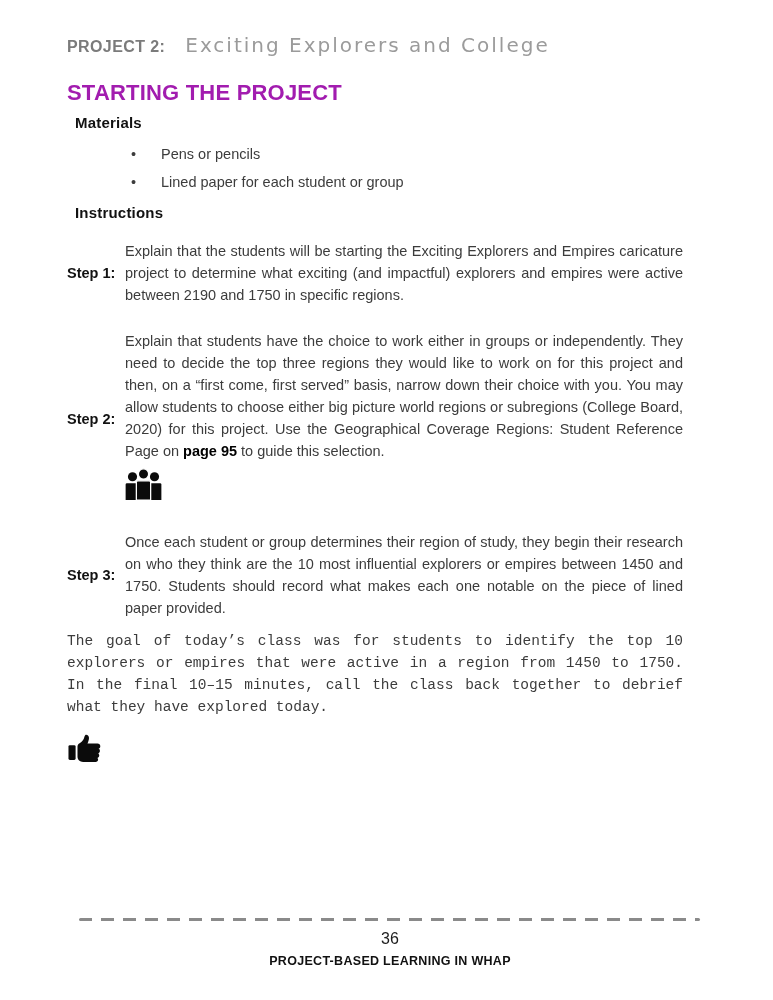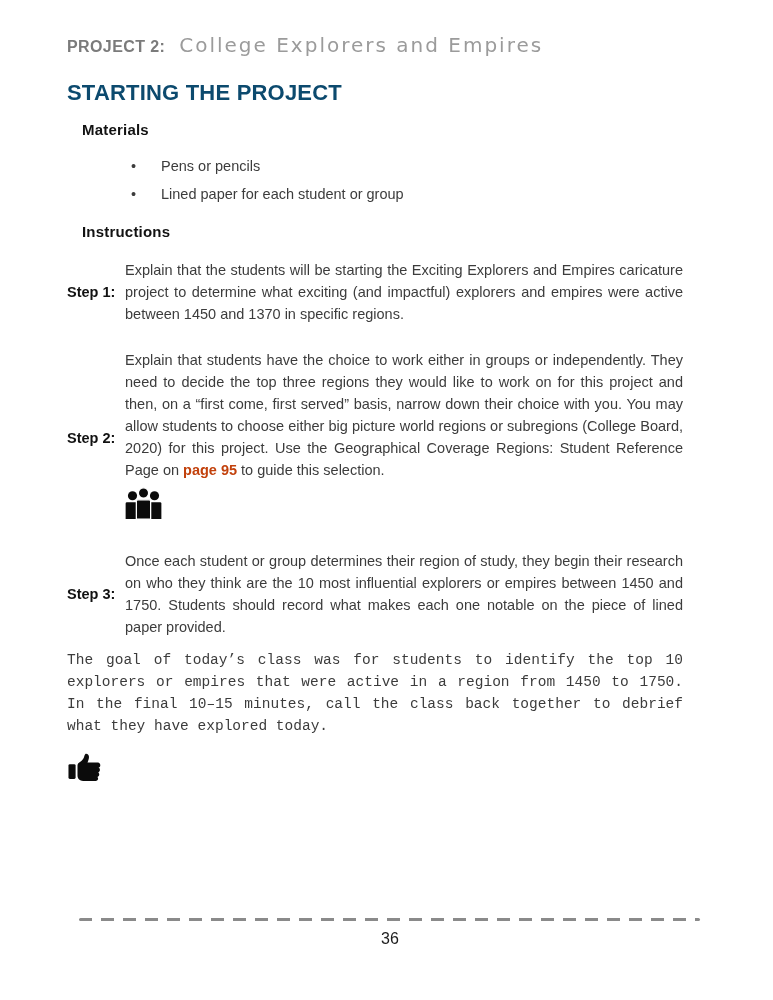--- a/index.html
+++ b/index.html
@@ -11,35 +11,35 @@
     font-family:"Liberation Sans", sans-serif;
     color:#3c3c3c;
     overflow:hidden;
     box-sizing:border-box;
   }
   .content{
     position:absolute;
     left:67px; right:90px; top:33px;
   }
   
-  .kicker{display:flex;align-items:baseline;gap:14px;}
+  .kicker{display:flex;align-items:baseline;gap:20px;}
   .kicker-label{
     font-size:16px;font-weight:700;color:#7b7b7b;letter-spacing:.4px;
   }
   .kicker-title{
     font-size:20px;font-weight:400;color:#9b9b9b;letter-spacing:2px;
     font-family:"DejaVu Sans", sans-serif;
   }
   h1.page-title{
     margin:23px 0 0 0;
-    font-size:22px;font-weight:800;color:#0c4a6e;letter-spacing:.2px;
+    font-size:22px;font-weight:800;color:#a21caf;letter-spacing:.2px;
   }
   
   h2.sec{
-    margin:15px;
+    margin:8px;
     font-size:15px;font-weight:700;color:#121212;letter-spacing:.2px;
   }
   .materials-heading{margin-top:31px;}
   .instructions-heading{margin-top:63px;}
   .closing-heading{margin-top:53px;}
   
   ul.materials{
     list-style:none;margin:10px 0 0 0;padding:0;
   }
   ul.materials li{
@@ -60,21 +60,21 @@
   .step-label{
     flex:0 0 58px;
     font-weight:700;color:#121212;
   }
   .step-body{flex:1;}
   .step-body p{
     margin:0;
     text-align:justify;
     color:#3c3c3c;
   }
-  .step-body .inline-bold{font-weight:700;color:#c2410c;}
+  .step-body .inline-bold{font-weight:700;color:#000000;}
   .step-icon{margin-top:6px;}
   
   .closing-para{
     margin:11px 0 0 0;
     font-size:14.5px;line-height:22px;
     text-align:justify;color:#3c3c3c;font-family:Liberation Mono, monospace;
   }
   .closing-icon{margin-top:14px; margin-left:1px;}
   
   .footer{
@@ -98,21 +98,21 @@
   svg .fill{fill:#0b0b0b;}
 </style>
 </head>
 <body>
 
 <div class="page">
   <div class="content">
 
     <div class="kicker">
       <span class="kicker-label">PROJECT 2:</span>
-      <span class="kicker-title">College Explorers and Empires</span>
+      <span class="kicker-title">Exciting Explorers and College</span>
     </div>
 
     <h1 class="page-title">STARTING THE PROJECT</h1>
 
     <h2 class="sec materials-heading">Materials</h2>
     <ul class="materials">
       <li>
         <span class="bullet">•</span>
         <span>Pens or pencils</span>
       </li>
@@ -120,21 +120,21 @@
         <span class="bullet">•</span>
         <span>Lined paper for each student or group</span>
       </li>
     </ul>
 
     <h2 class="sec instructions-heading">Instructions</h2>
 
     <div class="step">
       <div class="step-label">Step 1:</div>
       <div class="step-body">
-        <p>Explain that the students will be starting the Exciting Explorers and Empires caricature project to determine what exciting (and impactful) explorers and empires were active between 1450 and 1370 in specific regions.</p>
+        <p>Explain that the students will be starting the Exciting Explorers and Empires caricature project to determine what exciting (and impactful) explorers and empires were active between 2190 and 1750 in specific regions.</p>
       </div>
     </div>
 
     <div class="step">
       <div class="step-label">Step 2:</div>
       <div class="step-body">
         <p><span>Explain that students have the choice to work either in groups or independently. They need to decide the top three regions they would like to work on for this project and then, on a “first come, first served” basis, narrow down their choice with you. You may allow students to choose either big picture world regions or subregions (College Board, 2020) for this project. Use the Geographical Coverage Regions: Student Reference Page on </span><span class="inline-bold">page 95</span><span> to guide this selection.</span></p>
         <div class="step-icon">
           <svg width="37" height="33" viewBox="0 0 40 36">
             <g class="fill" fill="#0b0b0b">
@@ -166,14 +166,15 @@
           <path d="M10 15 c0-1.6 1-2.6 2.2-3.4 c1.6-1 3.4-2.6 4.3-4.6 c0.8-1.8 1-4.6 2.6-4.6 c1.8 0 3 1.5 3 3.6 c0 2.2-1 4.5-1.6 5.8 h10.6 c1.6 0 2.9 1.2 2.9 2.7 c0 1.3-0.9 2.4-2.1 2.6 c1 0.3 1.7 1.3 1.7 2.4 c0 1.3-0.9 2.3-2.1 2.6 c0.8 0.4 1.4 1.3 1.4 2.3 c0 1.2-0.8 2.2-1.9 2.5 c0.4 0.4 0.7 1 0.7 1.7 c0 1.4-1.2 2.5-2.6 2.5 h-13.2 c-3.3 0-5.9-2.2-5.9-5.4 z"></path>
         </g>
       </svg>
     </div>
 
   </div>
 
   <div class="footer">
     <div class="dashed-divider"></div>
     <div class="page-number">36</div>
+    <div class="book-title">PROJECT-BASED LEARNING IN WHAP</div>
   </div>
 </div>
 
 </body></html>

